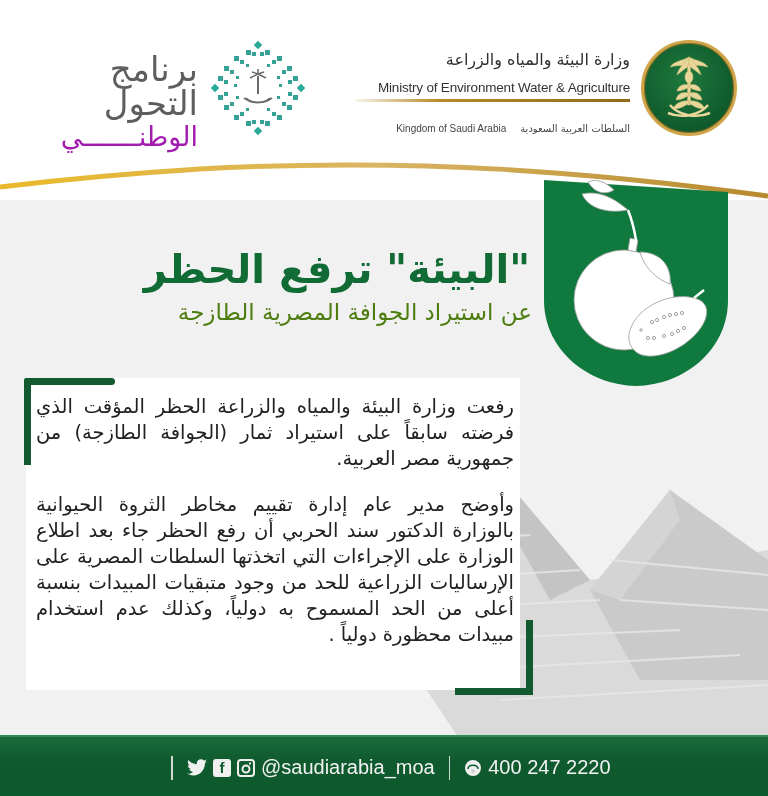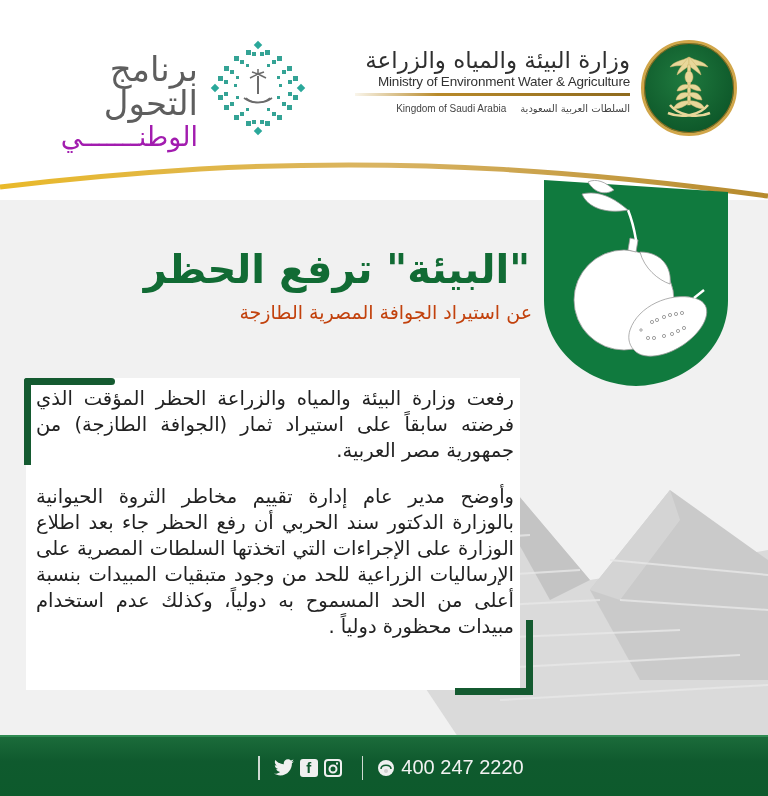--- a/index.html
+++ b/index.html
@@ -17,53 +17,53 @@
   .ministry-emblem {
     position: absolute; left: 641px; top: 40px; width: 90px; height: 90px;
     border-radius: 50%;
     background: radial-gradient(circle at 45% 40%, #1f7a3f 0%, #0f5a2b 70%, #0b4a22 100%);
     border: 3px solid #d1a64a;
     box-shadow: 0 0 0 1px #8d6b1f inset;
   }
   .ministry-emblem svg { position: absolute; left: 0; top: 0; }
   .ministry-text { position: absolute; left: 355px; top: 46px; width: 275px; text-align: right; }
   .ministry-ar {
-    font-size: 23px; color: #2f2f2f; line-height: 28px; direction: rtl;
+    font-size: 16px; color: #2f2f2f; line-height: 28px; direction: rtl;
     font-family: "DejaVu Sans", sans-serif;
   }
   .ministry-en {
     font-family: "Liberation Sans", sans-serif; font-size: 13.5px; color: #333;
-    letter-spacing: -0.2px; margin-top: 0; font-stretch: condensed;
+    letter-spacing: -0.2px; margin-top: 6px; font-stretch: condensed;
   }
   .ministry-rule {
     height: 3px; margin-top: 4px;
     background: linear-gradient(90deg, rgba(200,160,60,0.1), #b88a2a 30%, #8e6a1e);
   }
   .ministry-kingdom {
-    margin-top: 7px; font-size: 10px; color: #444; display: flex; justify-content: flex-end; gap: 14px;
+    margin-top: 21px; font-size: 10px; color: #444; display: flex; justify-content: flex-end; gap: 14px;
     font-family: "Liberation Sans", sans-serif;
   }
   .ministry-kingdom .ar { direction: rtl; font-family: "DejaVu Sans", sans-serif; font-size: 10px; }
   
   .vision-star { position: absolute; left: 210px; top: 40px; width: 96px; height: 96px; }
   .vision-text { position: absolute; left: 30px; top: 52px; width: 168px; text-align: right; direction: rtl; }
   .vision-line1 { font-size: 34px; color: #5e5e5e; line-height: 34px; }
   .vision-line2 { font-size: 27px; color: #a21caf; line-height: 34px; letter-spacing: 1px; }
 
   
   .shield { position: absolute; left: 544px; top: 180px; width: 184px; height: 208px; }
 
   
   .title-block { position: absolute; left: 110px; top: 246px; width: 420px; text-align: right; direction: rtl; }
   .title-main {
     font-size: 40px; font-weight: bold; color: #116b34; line-height: 46px;
     font-family: "DejaVu Sans", sans-serif;
   }
   .title-sub {
-    font-size: 19px; color: #c2410c; line-height: 32px; margin-top: 4px; margin-right: -2px;
+    font-size: 23px; color: #4d7c0f; line-height: 32px; margin-top: 4px; margin-right: -2px;
   }
 
   
   .pyramids { position: absolute; left: 380px; top: 430px; width: 388px; height: 310px; }
 
   
   .card {
     position: absolute; left: 26px; top: 378px; width: 494px; height: 312px;
     background: #ffffff;
   }
@@ -74,21 +74,21 @@
   }
   .bracket-tl::after {
     content: ""; position: absolute; right: -4px; top: -7px; width: 7px; height: 7px;
     border-radius: 50%; background: #145a30;
   }
   .bracket-br {
     position: absolute; left: 455px; top: 620px; width: 71px; height: 68px;
     border-right: 7px solid #145a30; border-bottom: 7px solid #145a30;
   }
   .card-text {
-    position: absolute; left: 36px; top: 386px; width: 478px;
+    position: absolute; left: 36px; top: 394px; width: 478px;
     direction: rtl; text-align: justify; text-align-last: right;
     font-size: 19.5px; color: #222; line-height: 26px;
   }
   .card-text p { margin: 0 0 20px 0; }
 
   
   .footer {
     position: absolute; left: 0; top: 735px; width: 768px; height: 61px;
     background: linear-gradient(180deg, #1b6b3a 0%, #0f5a2e 40%, #0d5a2c 100%);
     border-top: 2px solid #2f8b52;
@@ -285,20 +285,21 @@
       </svg>
   </span>
   <span class="icon fb">f</span>
   <span class="icon">
     <svg width="18" height="18" viewBox="0 0 18 18">
         <rect x="1" y="1" width="16" height="16" rx="3" fill="none" stroke="#f0f0f0" stroke-width="2"></rect>
         <circle cx="9" cy="10" r="3.5" fill="none" stroke="#f0f0f0" stroke-width="2"></circle>
         <rect x="12" y="3.5" width="2" height="2" fill="#f0f0f0"></rect>
       </svg>
   </span>
+  <span>@saudiarabia_moa</span>
   <span class="sep"></span>
   <span class="icon">
     <svg width="18" height="18" viewBox="0 0 18 18">
         <circle cx="9" cy="9" r="8" fill="#f0f0f0"></circle>
         <path d="M4 10 C4 5 14 5 14 10" fill="none" stroke="#0f5a2e" stroke-width="1.5"></path>
         <circle cx="9" cy="12" r="2" fill="#cfcfcf"></circle>
       </svg>
   </span>
   <span>400 247 2220</span>
 </div>

